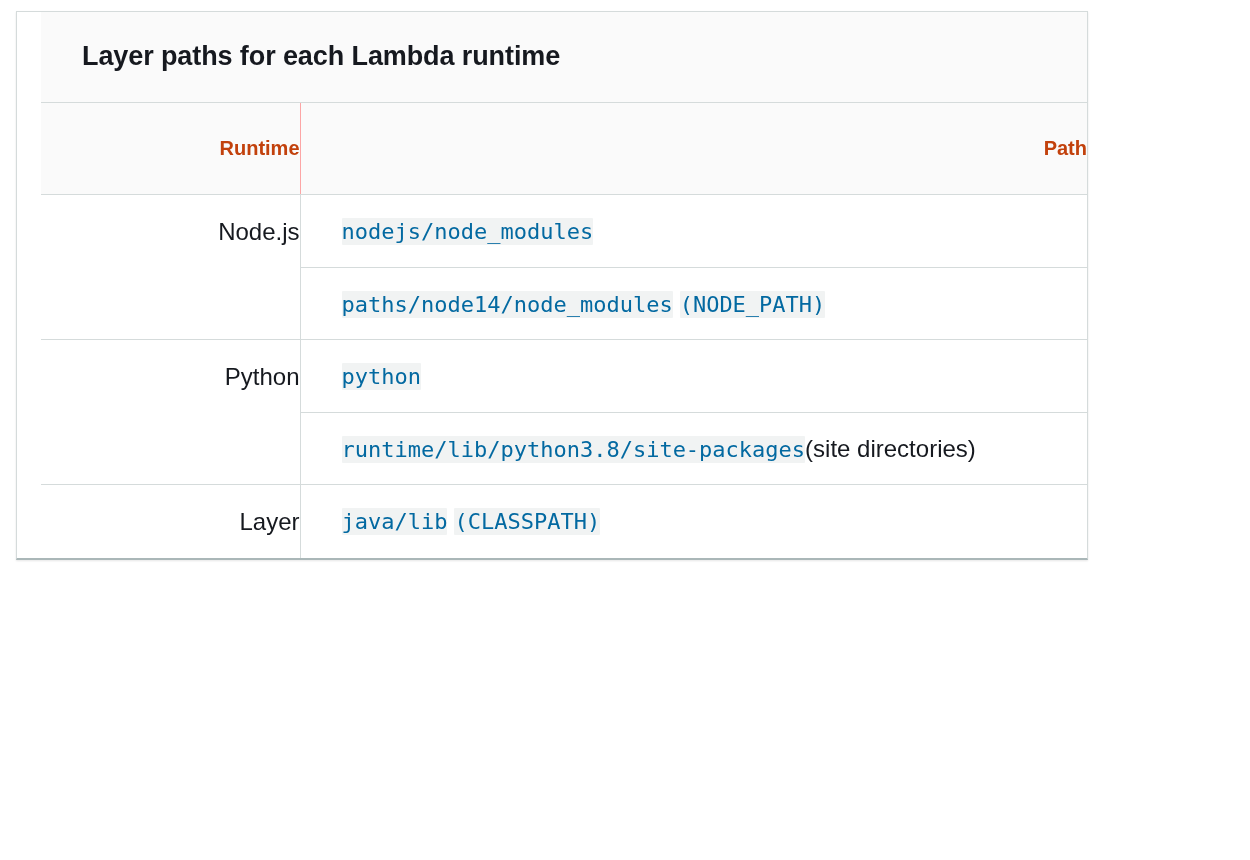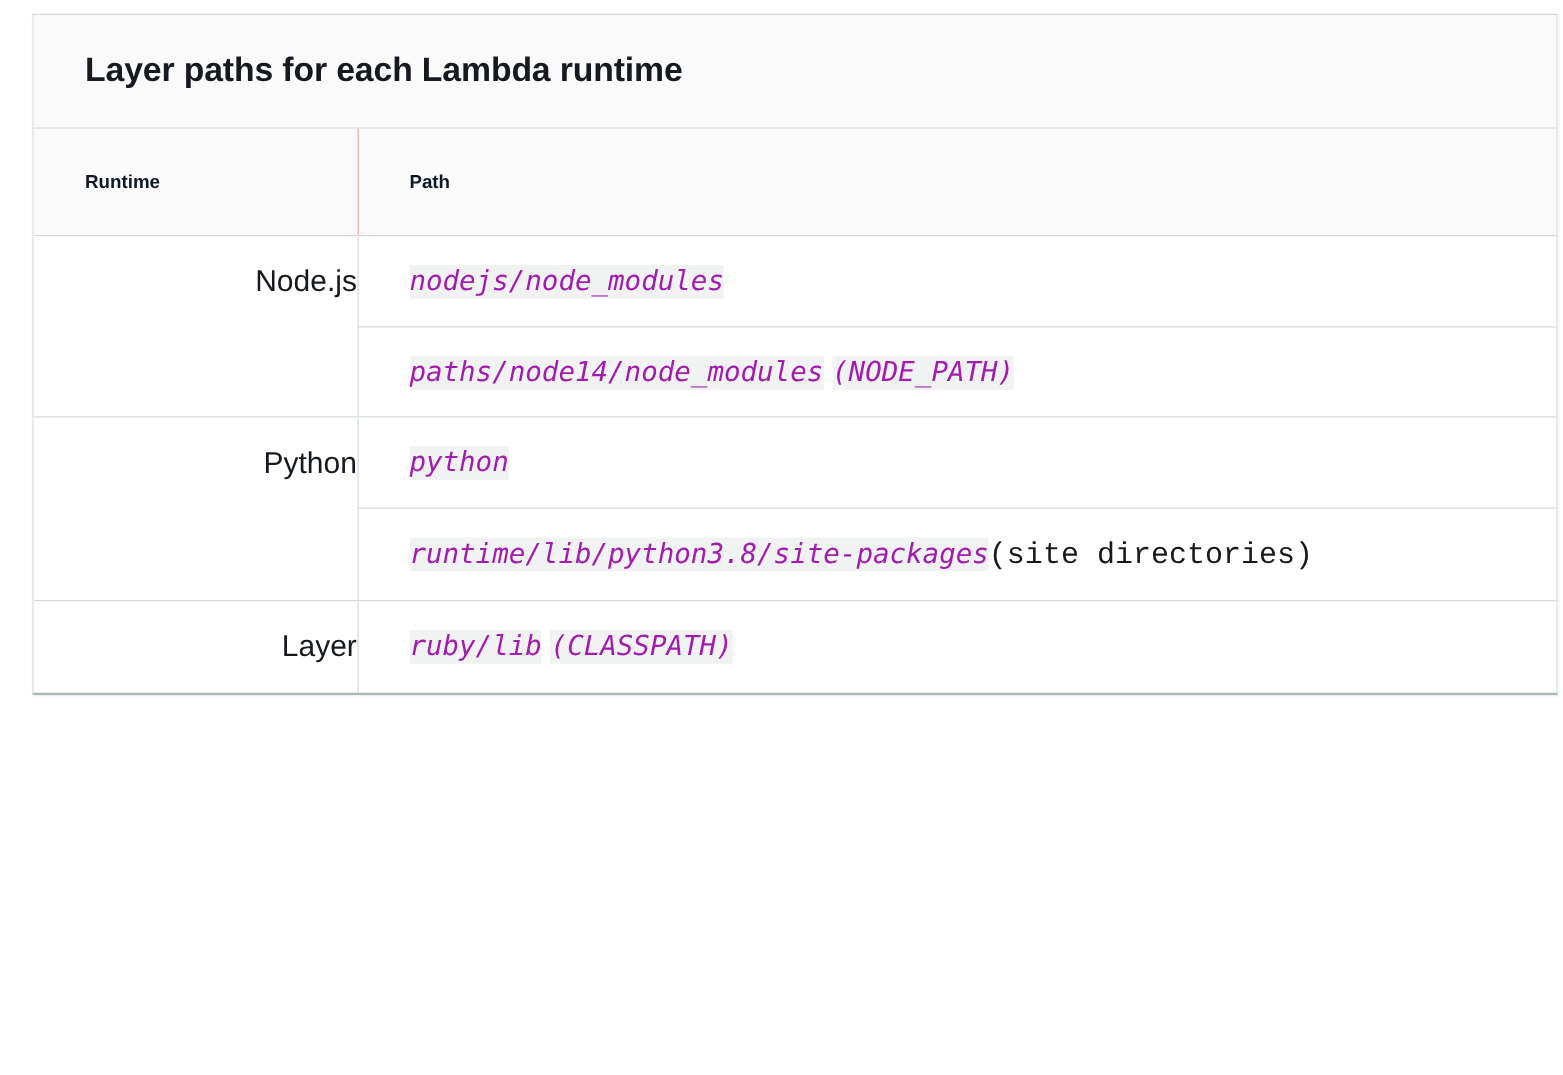--- a/index.html
+++ b/index.html
@@ -10,28 +10,29 @@
   body {
     width: 1250px;
     height: 860px;
     font-family: "Liberation Sans", sans-serif;
     -webkit-font-smoothing: antialiased;
     overflow: hidden;
   }
 
   .table-card {
     position: absolute;
-    left: 26px;
+    left: 16px;
     top: 11px;
-    width: 1220px;
+    width: 1072px;
     border: 1px solid #d5dbdb;
     border-bottom: 2px solid #aab7b8;
     background: #ffffff;
     box-sizing: border-box;
     box-shadow: 0 1px 2px rgba(0,0,0,0.10);
+    padding-left: 24px;
   }
 
   .table-caption {
     background: #fafafa;
     border-bottom: 1px solid #d5dbdb;
     padding: 28px 0 30px 41px;
     box-sizing: border-box;
   }
   .table-caption-text {
     font-size: 27px;
@@ -47,25 +48,25 @@
     table-layout: fixed;
   }
 
   table.layer-table col.col-runtime { width: 259px; }
   table.layer-table col.col-path { width: auto; }
 
   thead tr {
     background: #fafafa;
   }
   thead th {
-    text-align: left;
+    text-align: right;
     vertical-align: middle;
-    font-size: 15px;
+    font-size: 20px;
     font-weight: bold;
-    color: #0f172a;
+    color: #c2410c;
     padding: 34px 0 34px 41px;
     border-bottom: 1px solid #d5dbdb;
     box-sizing: border-box;
   }
   thead th.th-path {
     border-left: 1px solid #fca5a5;
   }
 
   tbody td {
     vertical-align: top;
@@ -101,29 +102,28 @@
     white-space: nowrap;
   }
   .path-line:last-child {
     border-bottom: none;
   }
 
   code.code-span {
     font-family: "DejaVu Sans Mono", monospace;
     font-size: 22px;
     background: #f1f3f3;
-    color: #a21caf;
+    color: #0369a1;
     padding: 1px 0;
     border-radius: 1px;
     white-space: pre;
-    font-style: italic;
   }
 
   .annot-plain {
-    font-family: Liberation Mono, monospace;
+    font-family: Liberation Sans, sans-serif;
     font-size: 24px;
     color: #16191f;
   }
 
   .gap { display: inline-block; width: 7px; }
 </style>
 </head>
 <body>
 
 <div class="table-card">
@@ -154,19 +154,19 @@
         <tr>
           <td class="runtime-cell">Python</td>
           <td class="path-cell">
             <div class="path-line"><code class="code-span">python</code></div>
             <div class="path-line"><code class="code-span">runtime/lib/python3.8/site-packages</code><span class="annot-plain">(site directories)</span></div>
           </td>
         </tr>
         <tr>
           <td class="runtime-cell">Layer</td>
           <td class="path-cell">
-            <div class="path-line"><code class="code-span">ruby/lib</code><span class="gap"></span><code class="code-span">(CLASSPATH)</code></div>
+            <div class="path-line"><code class="code-span">java/lib</code><span class="gap"></span><code class="code-span">(CLASSPATH)</code></div>
           </td>
         </tr>
       </tbody>
   </table>
 
 </div>
 
 </body></html>

